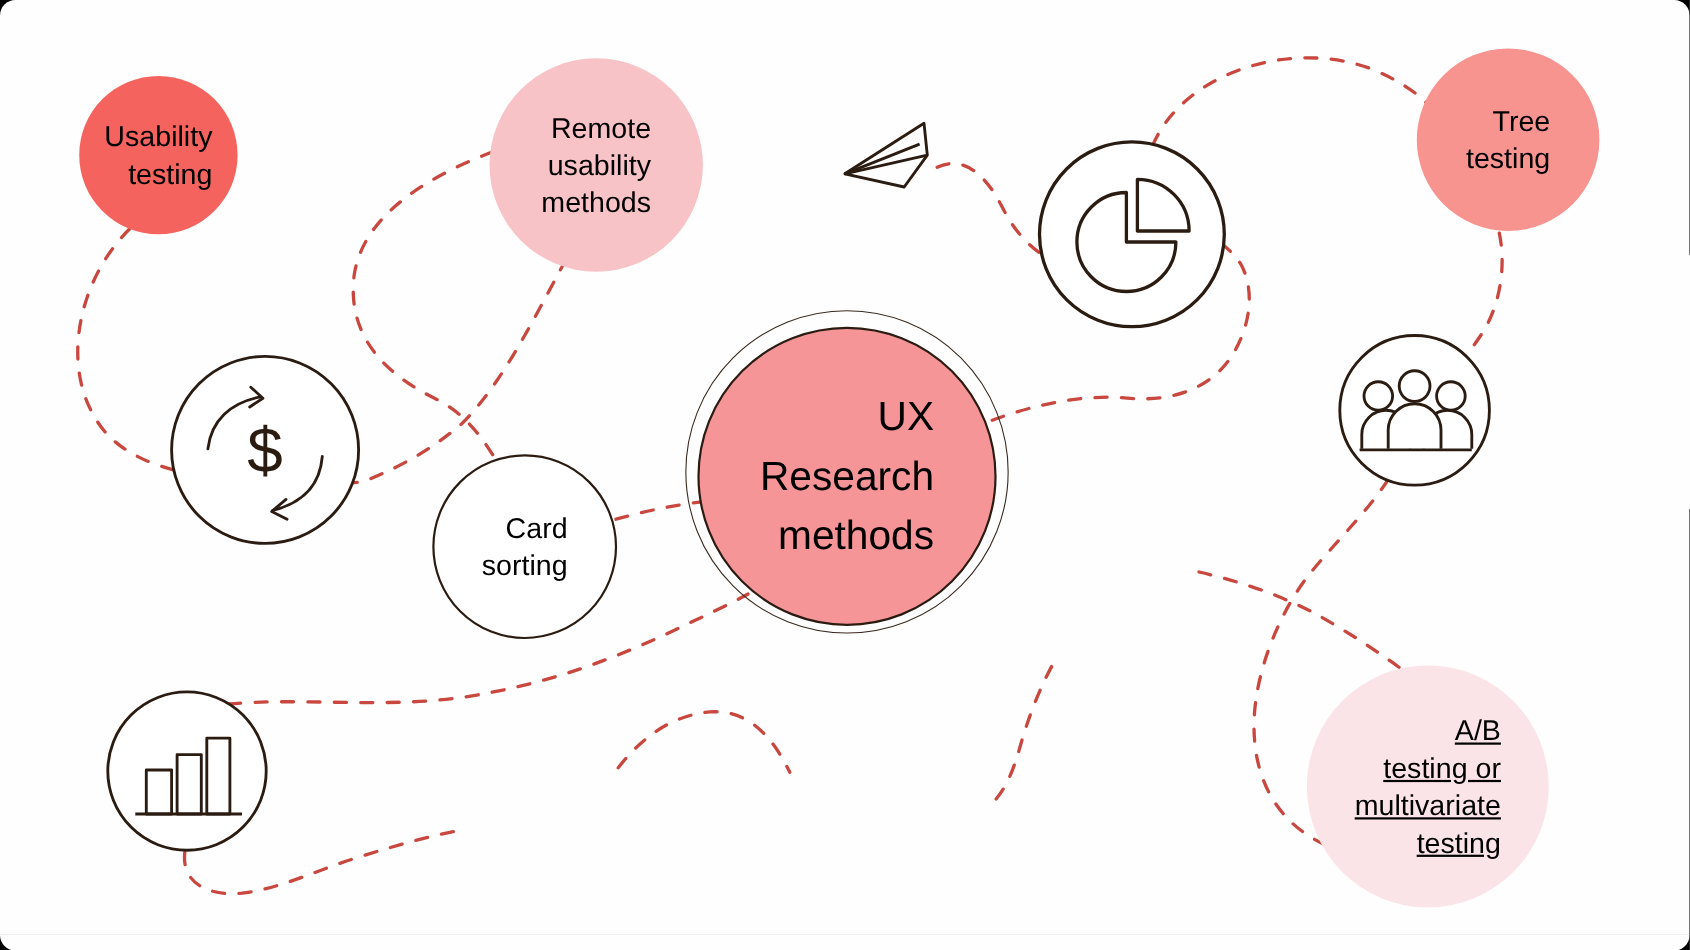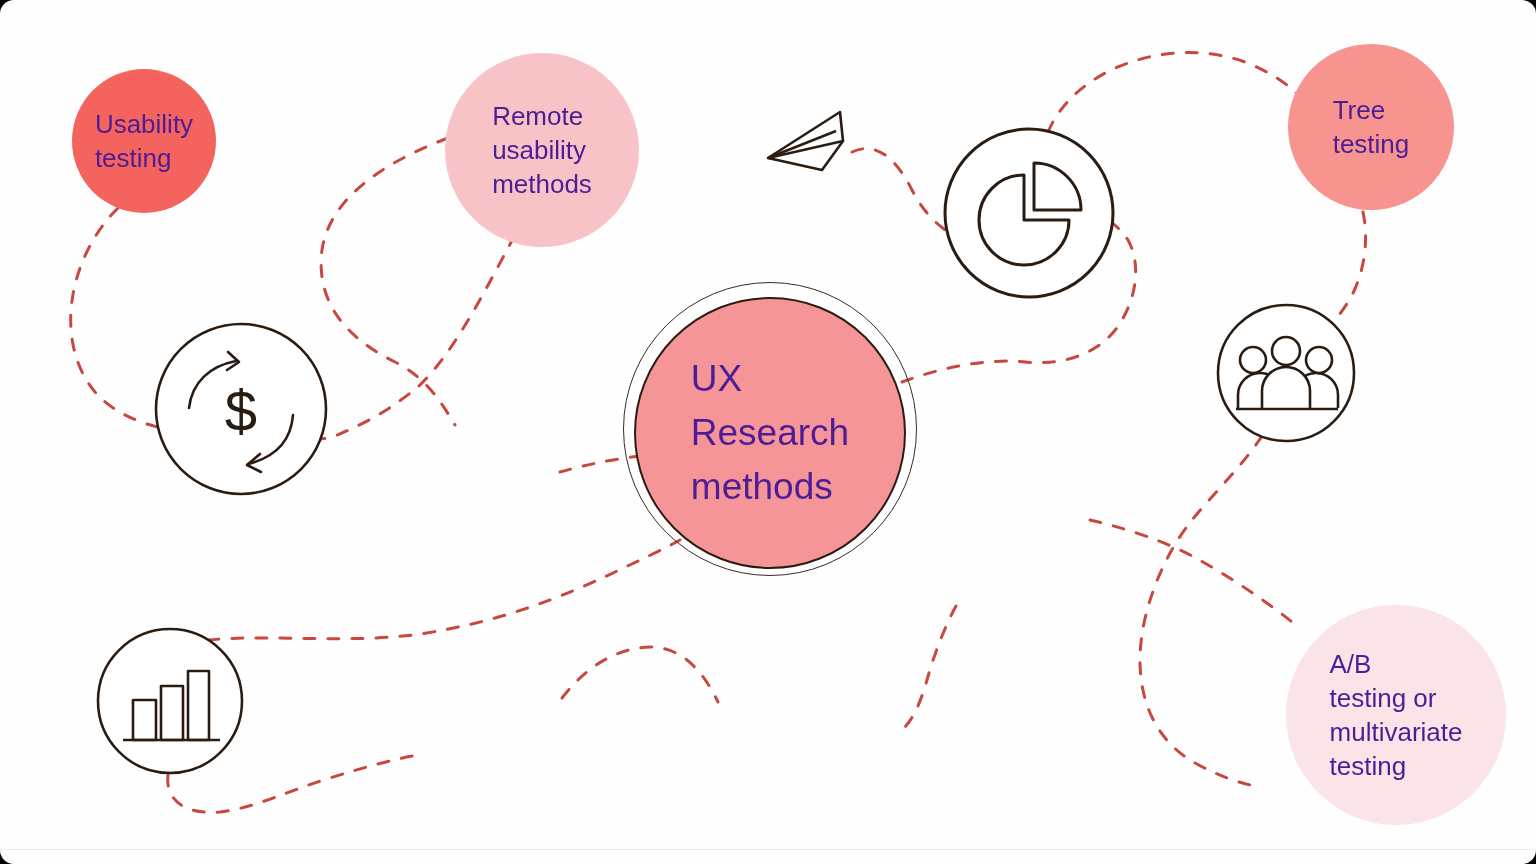--- a/index.html
+++ b/index.html
@@ -4,30 +4,30 @@
 <style>
   html,body{margin:0;padding:0;background:#000;}
   #stage{
     position:relative;width:1536px;height:864px;background:#fffefe;
     border-radius:14px;overflow:hidden;
     font-family:"Liberation Sans","DejaVu Sans",sans-serif;color:#1e1a19;
   }
   #connector-layer{position:absolute;inset:0;}
   .node{
     position:absolute;border-radius:50%;display:flex;align-items:center;justify-content:center;
-    text-align:left;white-space:pre-line;font-size:26px;line-height:34px;
-    box-sizing:border-box;color:#4c1d95;
+    text-align:right;white-space:pre-line;font-size:26px;line-height:34px;
+    box-sizing:border-box;color:#000000;
   }
   .node.outlined{border:2.5px solid #2b1c12;background:#fff;}
   #node-usability      {left:72px;  top:69px;  width:144px;height:144px;}
   #node-remote         {left:445px; top:53px;  width:194px;height:194px;}
   #node-tree           {left:1288px;top:44px;  width:166px;height:166px;}
   #node-card           {left:393px; top:413px; width:168px;height:168px;}
   #node-interviews     {left:927px; top:465px; width:164px;height:164px;}
-  #node-ab             {left:1286px;top:605px; width:220px;height:220px;}
+  #node-ab             {left:1188px;top:605px; width:220px;height:220px;text-decoration:underline;}
   #node-diary          {left:405px; top:650px; width:166px;height:166px;}
   #node-surveys        {left:710px; top:636px; width:194px;height:194px;}
   #center-ring{
     position:absolute;left:623px;top:282px;width:294px;height:294px;border-radius:50%;
     border:1.5px solid #3a2a20;box-sizing:border-box;
   }
   #node-center{
     left:634px;top:297px;width:272px;height:272px;
     border:2.5px solid #2b1c12;font-size:37px;line-height:54px;
   }
@@ -100,20 +100,22 @@
   <div class="node" id="node-usability" style="background: rgb(244, 99, 94);">Usability
 testing</div>
 
   <div class="node" id="node-remote" style="background: rgb(248, 195, 198);">Remote
 usability
 methods</div>
 
   <div class="node" id="node-tree" style="background: rgb(247, 148, 144);">Tree
 testing</div>
 
+  <div class="node outlined" id="node-card">Card
+sorting</div>
 
 
   <div class="node" id="node-ab" style="background: rgb(251, 228, 231);">A/B
 testing or
 multivariate
 testing</div>
 
 
 
   <div id="center-ring"></div>

